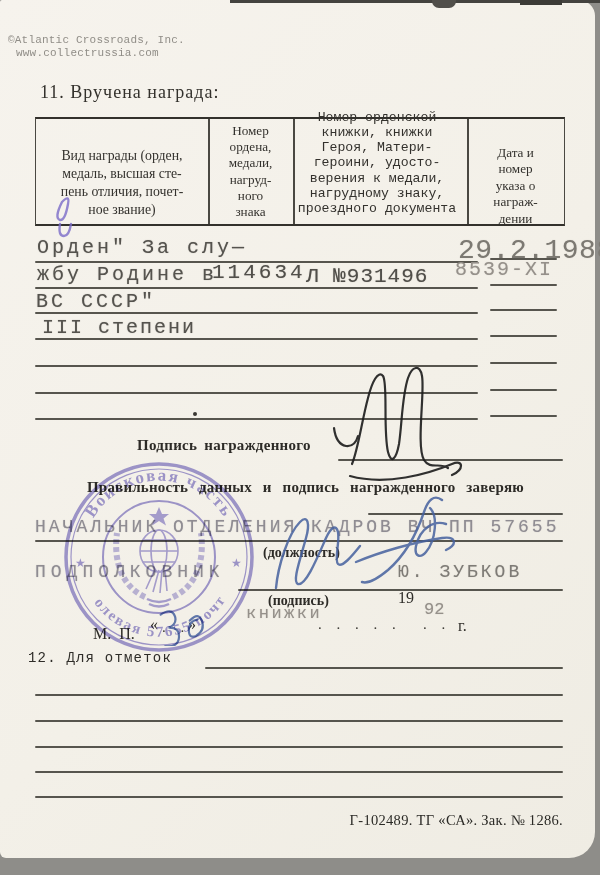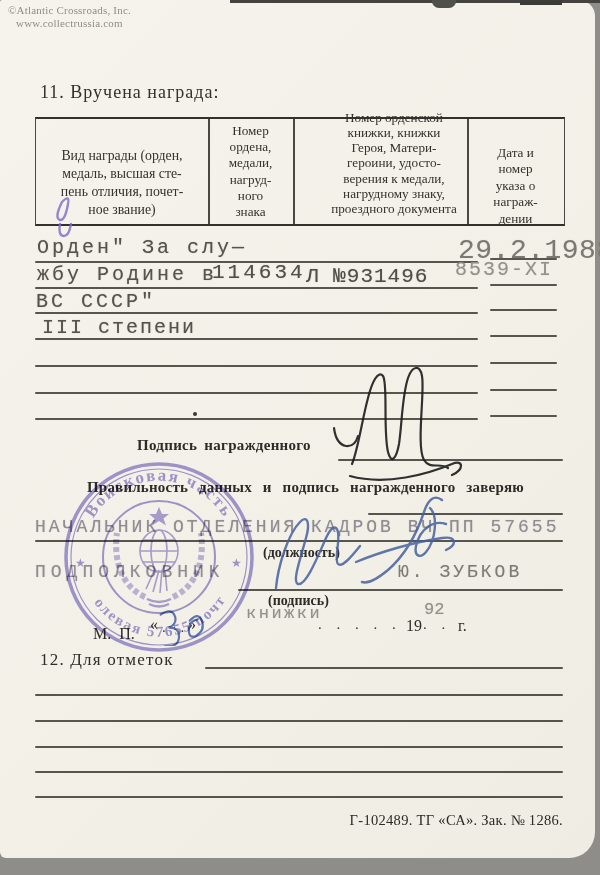--- a/index.html
+++ b/index.html
@@ -2,22 +2,22 @@
 <html><head>
 <meta charset="utf-8">
 <style>
   html,body{margin:0;padding:0;}
   #scan{position:relative;width:600px;height:875px;background:#8e8d89;overflow:hidden;
         font-family:"Liberation Serif","DejaVu Serif",serif;}
   #page{position:absolute;left:0;top:0;width:595px;height:858px;
         background:linear-gradient(135deg,#f6f3ed 0%,#f3f0e8 55%,#efece3 100%);
         border-radius:2px 16px 26px 6px;}
   .abs{position:absolute;}
-  .wm{font-family:Liberation Serif, serif;font-size:11px;line-height:13px;
-      color:#908d87;letter-spacing:.2px;}
+  .wm{font-family:Liberation Mono, monospace;font-size:11px;line-height:13px;
+      color:#908d87;letter-spacing:.2px;margin-top:30px;}
   .serif{color:#2f2d29;}
   .h11{font-size:18px;letter-spacing:1px;color:#33312c;}
   .th{display:flex;align-items:center;justify-content:center;text-align:center;
       white-space:pre-line;font-size:13.2px;line-height:1.14;color:#33312d;}
   .tblborder{border-top:2.5px solid #33312c;border-bottom:2.5px solid #33312c;
       border-left:1.5px solid #4a4842;border-right:1.5px solid #4a4842;}
   .vline{width:1.5px;background:#4a4842;}
   .rule{height:2px;background:#3b3933;opacity:.85;border-radius:1px;}
   .typed{font-family:"Liberation Mono","DejaVu Sans Mono",monospace;color:#55534e;
          text-shadow:0 0 1px rgba(40,38,34,.35);white-space:nowrap;}
@@ -55,21 +55,21 @@
     <div class="abs th" style="left:2px;top:0;width:168px;height:128px;font-size:13.8px;line-height:1.3;">Вид награды (орден,
 медаль, высшая сте-
 пень отличия, почет-
 ное звание)</div>
     <div class="abs th" style="left:174px;top:0;width:81px;height:105px;line-height:1.22;">Номер
 ордена,
 медали,
 нагруд-
 ного
 знака</div>
-    <div class="abs th" style="left:273px;top:0;width:170px;height:88px;">Номер орденской
+    <div class="abs th" style="left:256px;top:0;width:170px;height:88px;font-family:Liberation Mono, monospace;">Номер орденской
 книжки, книжки
 Героя, Матери-
 героини, удосто-
 верения к медали,
 нагрудному знаку,
 проездного документа</div>
     <div class="abs th" style="left:433px;top:0;width:93px;height:134px;line-height:1.25;">Дата и
 номер
 указа о
 награж-
@@ -115,26 +115,26 @@
   <div class="abs typed ghost" style="left:398px;top:562px;font-size:18px;letter-spacing:3px;color:#7e7b76;">Ю. ЗУБКОВ</div>
   <div class="abs rule" style="left:238px;top:589px;width:325px;"></div>
   <div class="abs cap" style="left:268px;top:593px;">(подпись)</div>
 
   <div class="abs serif" style="left:93px;top:617px;font-size:16px;word-spacing:4px;margin-top:8px;">М. П.</div>
   <div class="abs serif" style="left:150px;top:616px;font-size:16px;">«</div>
   <div class="abs dots" style="left:162px;top:619px;">. .</div>
   <div class="abs serif" style="left:188px;top:616px;font-size:16px;">»</div>
   <div class="abs typed ghost" style="left:246px;top:604px;font-size:17px;letter-spacing:2.5px;">книжки</div>
   <div class="abs dots" style="left:318px;top:616px;">. . . . .</div>
-  <div class="abs serif" style="left:398px;top:617px;font-size:16px;margin-left:8px;">19</div>
+  <div class="abs serif" style="left:398px;top:589px;font-size:16px;">19</div>
   <div class="abs typed ghost" style="left:424px;top:600px;font-size:17px;">92</div>
   <div class="abs dots" style="left:423px;top:616px;">. .</div>
   <div class="abs serif" style="left:458px;top:617px;font-size:16px;">г.</div>
 
-  <div class="abs serif" style="left:40px;top:650px;font-size:17px;letter-spacing:1.2px;">12. Для отметок</div>
+  <div class="abs serif" style="left:28px;top:650px;font-size:14px;letter-spacing:1.2px;font-family:Liberation Mono, monospace;">12. Для отметок</div>
   <div class="abs rule" style="left:205px;top:667px;width:358px;"></div>
   <div class="abs rule" style="left:35px;top:694px;width:528px;"></div>
   <div class="abs rule" style="left:35px;top:720px;width:528px;"></div>
   <div class="abs rule" style="left:35px;top:746px;width:528px;"></div>
   <div class="abs rule" style="left:35px;top:771px;width:528px;"></div>
   <div class="abs rule" style="left:35px;top:796px;width:528px;"></div>
 
   <div class="abs imprint" style="right:37px;top:812px;">Г-102489. ТГ «СА». Зак. № 1286.</div>
 
   <svg class="abs" style="left:46px;top:192px;width:40px;height:56px;" viewBox="0 0 40 56">

